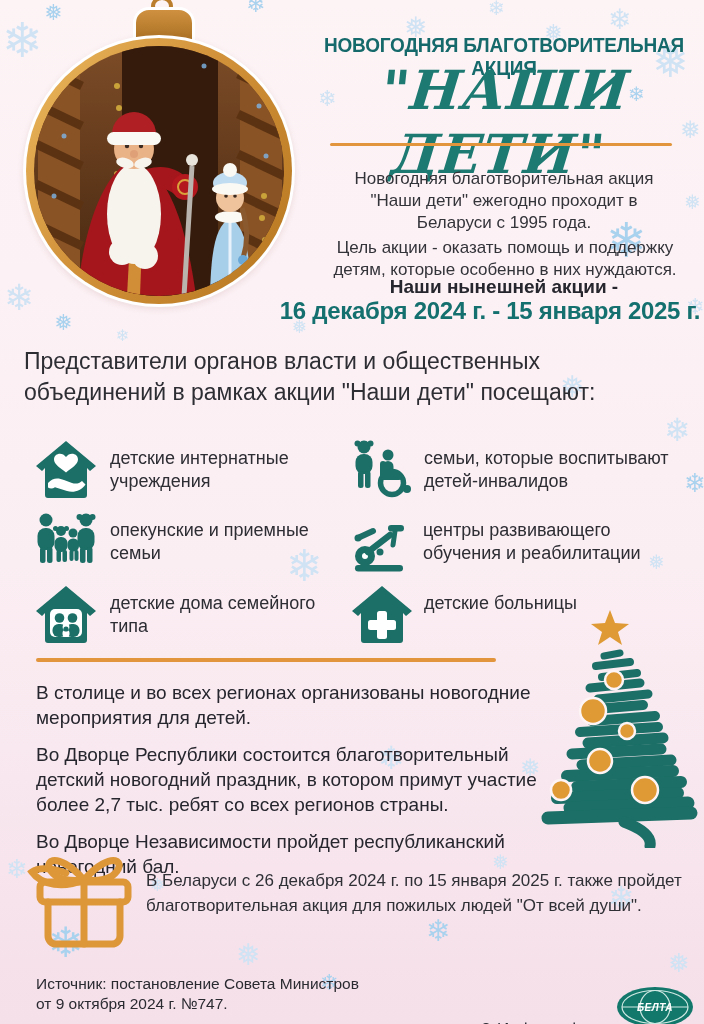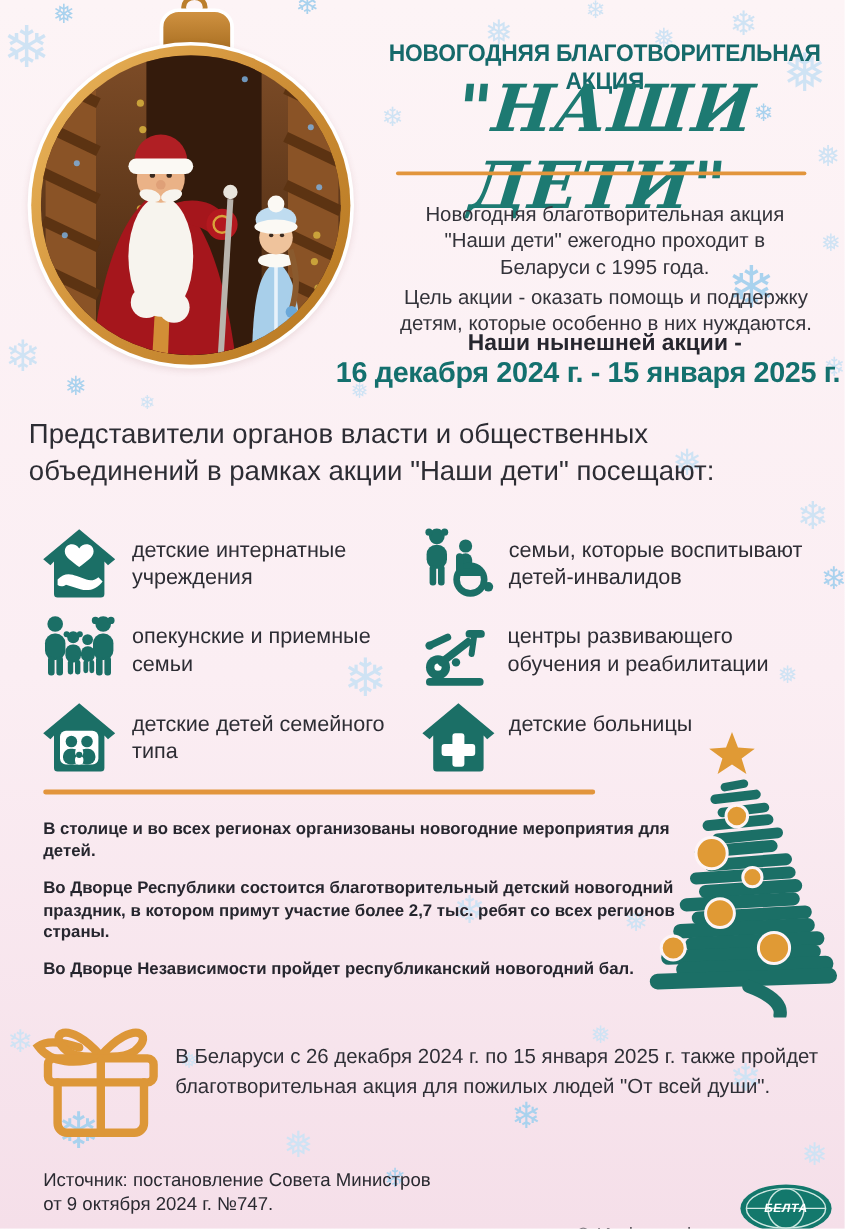--- a/index.html
+++ b/index.html
@@ -21,21 +21,21 @@
   .hdr-divider{position:absolute;left:330px;top:143px;width:342px;height:3px;background:#e2953c;border-radius:2px;}
   .p-center{position:absolute;text-align:center;font-size:17px;line-height:1.28;color:#33333a;}
   .dates-label{position:absolute;left:312px;top:276px;width:384px;text-align:center;font-size:19px;font-weight:700;color:#26262e;}
   .dates{position:absolute;left:276px;top:297px;width:428px;text-align:center;font-size:24px;font-weight:700;color:#14706e;letter-spacing:-.3px;}
   .lead{position:absolute;left:24px;top:346px;width:612px;font-size:23px;line-height:1.35;color:#2d2d34;}
   
   .vicon{position:absolute;width:64px;height:64px;}
   .vlabel{position:absolute;font-size:18px;line-height:1.25;color:#2d2d34;}
   .mid-divider{position:absolute;left:36px;top:658px;width:460px;height:3.5px;background:#e2953c;border-radius:2px;}
   .events{position:absolute;left:36px;top:681px;width:540px;}
-  .events p{margin:0 0 13px 0;font-size:14px;line-height:1.3;font-weight:700;color:#26262e;}
+  .events p{margin:0 0 13px 0;font-size:19px;line-height:1.3;font-weight:400;color:#26262e;}
   .tree{position:absolute;left:540px;top:596px;}
   .gift{position:absolute;left:26px;top:840px;}
   .gift-text{position:absolute;left:146px;top:869px;width:548px;font-size:17px;line-height:1.45;color:#2f2f36;}
   .source{position:absolute;left:36px;top:974px;width:330px;font-size:15.5px;line-height:1.3;color:#2a2a31;}
   .credit-row{position:absolute;left:440px;top:974px;width:254px;display:flex;align-items:center;justify-content:flex-end;gap:8px;}
   .credit{font-size:17px;color:#2a2a31;margin-top:46px;}
   .belta{position:relative;width:78px;height:42px;}
   .belta-text{position:absolute;inset:0;display:flex;align-items:center;justify-content:center;color:#fff;font-weight:700;font-style:italic;font-size:10px;letter-spacing:.5px;}
 </style>
 </head>
@@ -207,21 +207,21 @@
     <path d="M32 3 L62 28 L56 33 L53 30 V57 a3 3 0 0 1 -3 3 H14 a3 3 0 0 1 -3 -3 V30 L8 33 L2 28 Z" fill="#1b6f66"></path>
     <rect x="16" y="26" width="32" height="28" rx="5" fill="#fff"></rect>
     <circle cx="25.5" cy="35" r="4.8" fill="#1b6f66"></circle>
       <circle cx="38.5" cy="35" r="4.8" fill="#1b6f66"></circle>
     <rect x="18.5" y="41" width="14" height="13" rx="6" fill="#1b6f66"></rect>
     <rect x="31.5" y="41" width="14" height="13" rx="6" fill="#1b6f66"></rect>
     <circle cx="32" cy="44" r="3.4" fill="#fff"></circle>
       <rect x="28.5" y="47" width="7" height="7" rx="3" fill="#fff"></rect>
     <circle cx="32" cy="46" r="2.6" fill="#1b6f66"></circle>
   </svg>
-  <div class="vlabel" style="left:110px;top:592px;width:225px;">детские детей семейного типа</div>
+  <div class="vlabel" style="left:110px;top:592px;width:225px;">детские дома семейного типа</div>
 
   <svg class="vicon" style="left:350px;top:438px;" viewBox="0 0 64 64">
     <g fill="#1b6f66">
       <circle cx="14" cy="9" r="6.5"></circle>
         <circle cx="7.5" cy="5.5" r="3"></circle>
         <circle cx="20.5" cy="5.5" r="3"></circle>
       <rect x="5.5" y="16" width="17" height="20" rx="8"></rect>
       <rect x="8" y="33" width="5.5" height="17" rx="2.5"></rect>
         <rect x="15" y="33" width="5.5" height="17" rx="2.5"></rect>
       <circle cx="38" cy="17" r="5.5"></circle>

